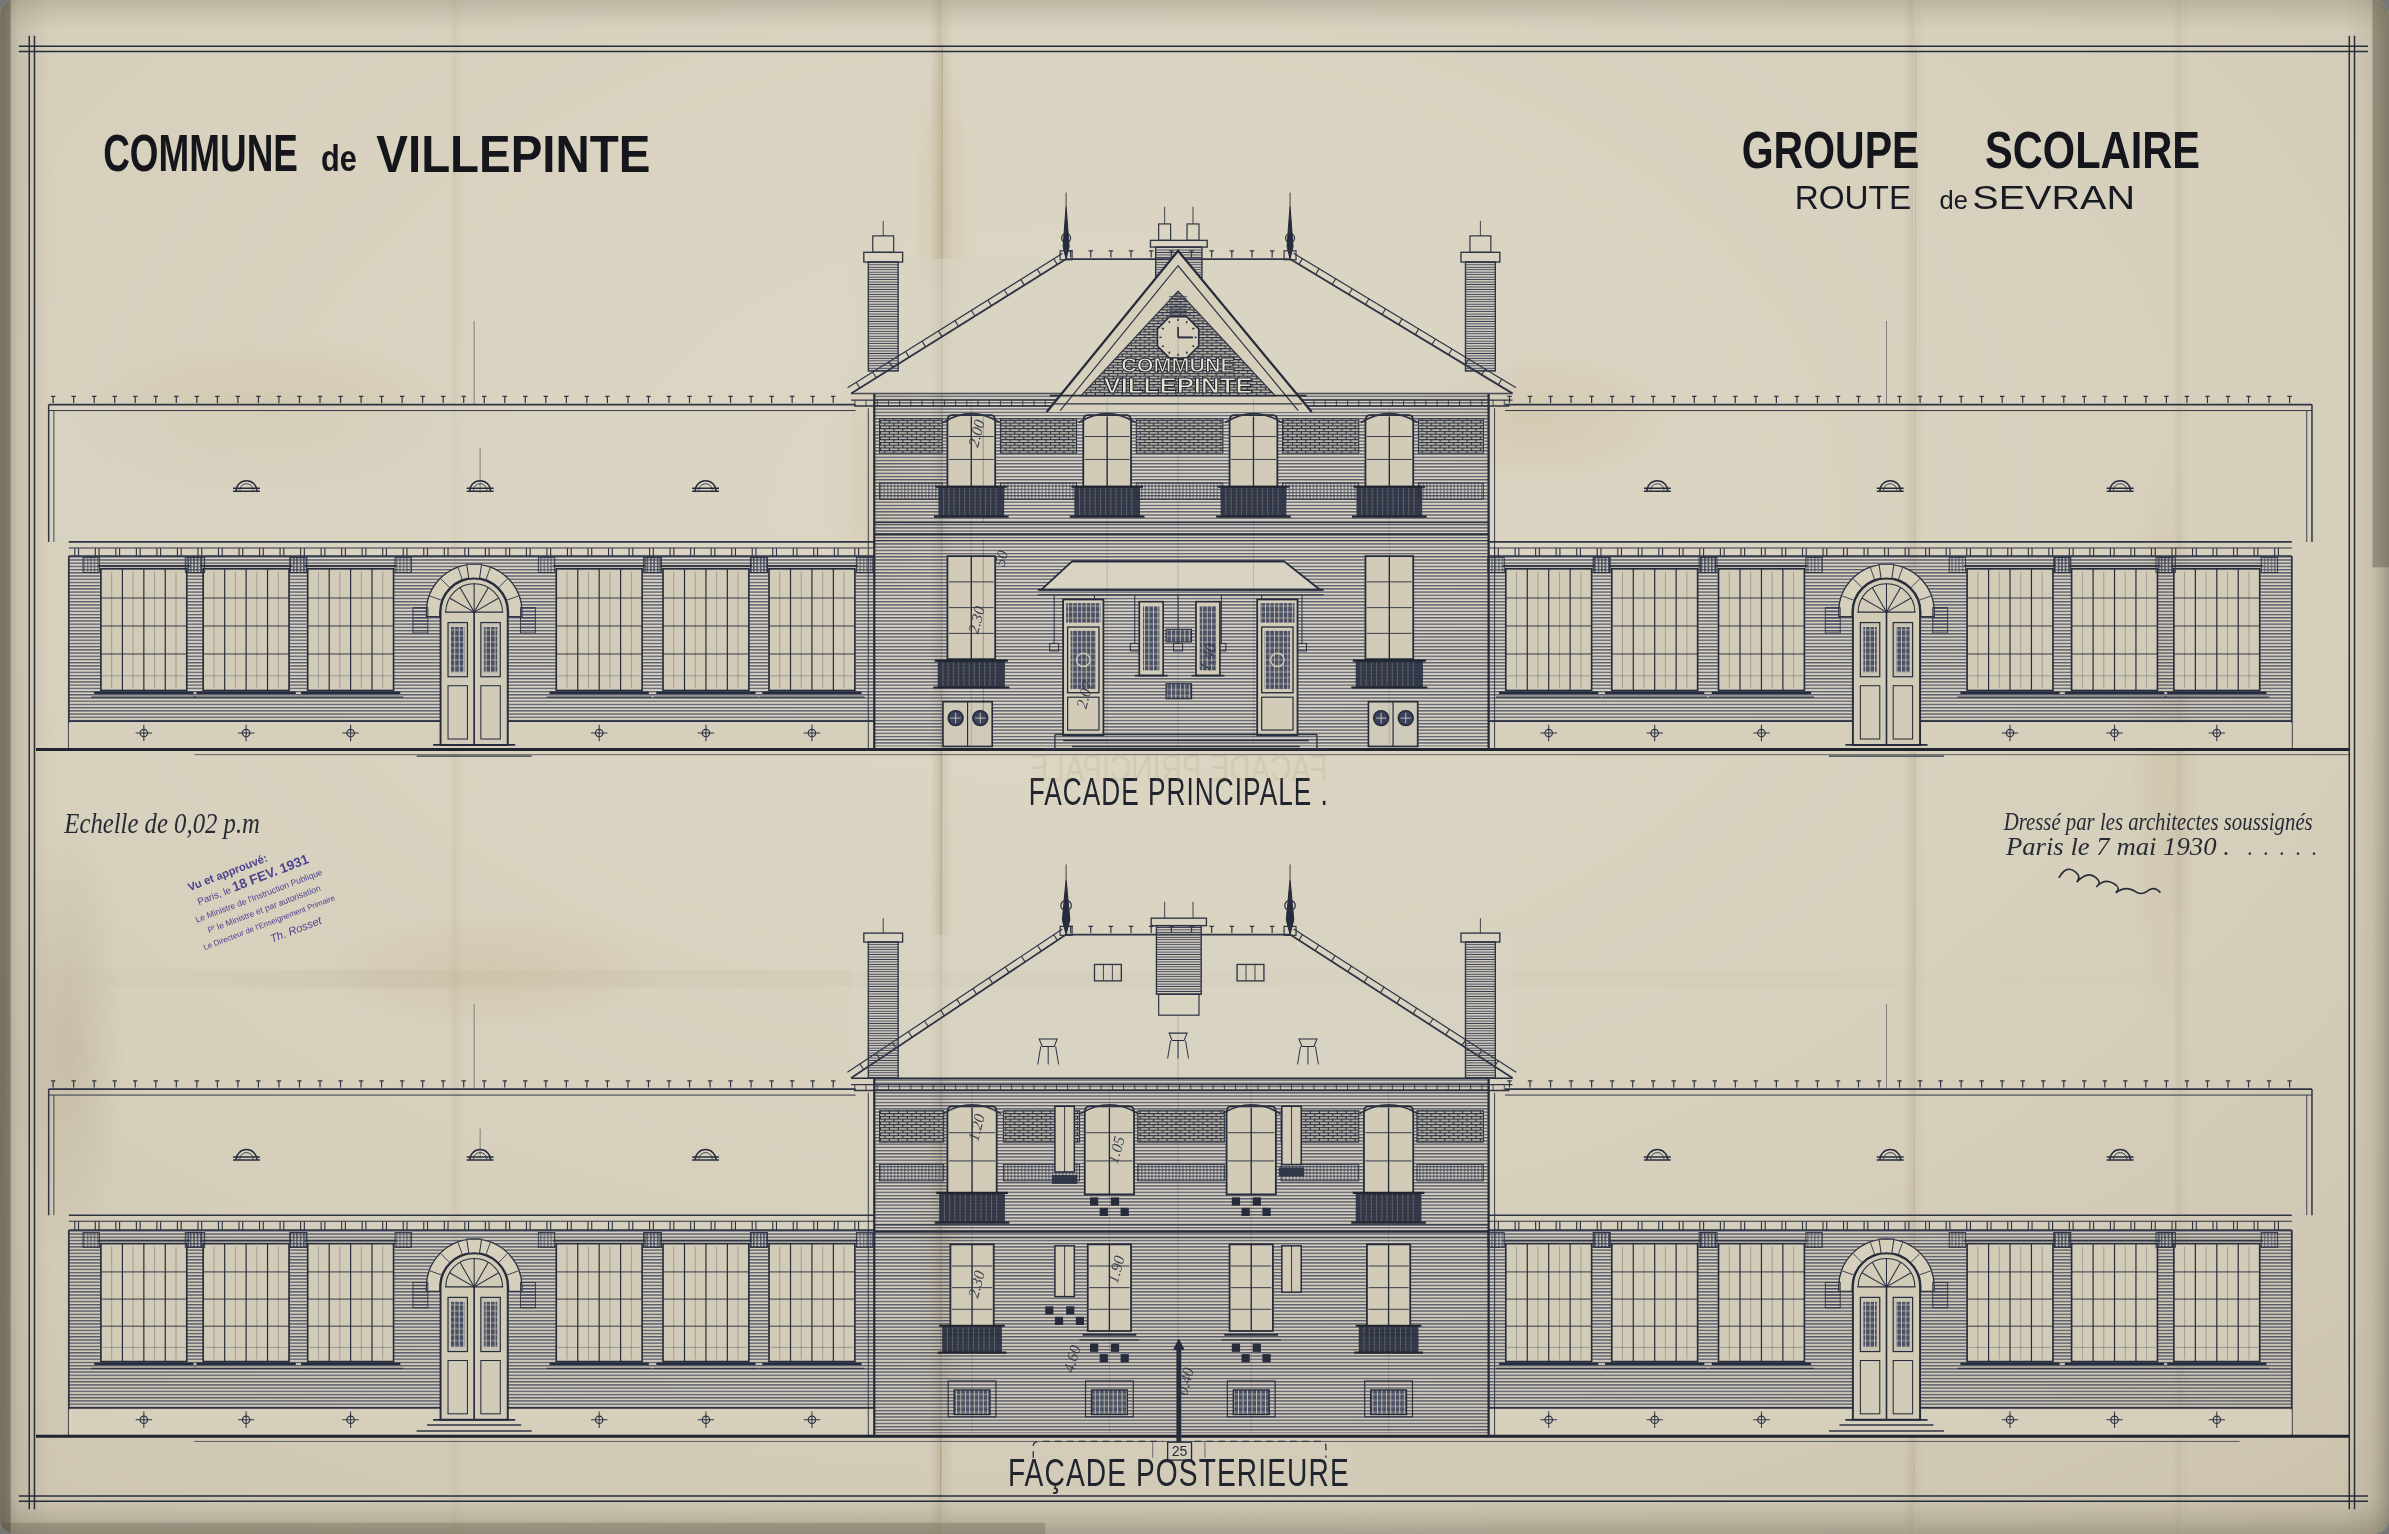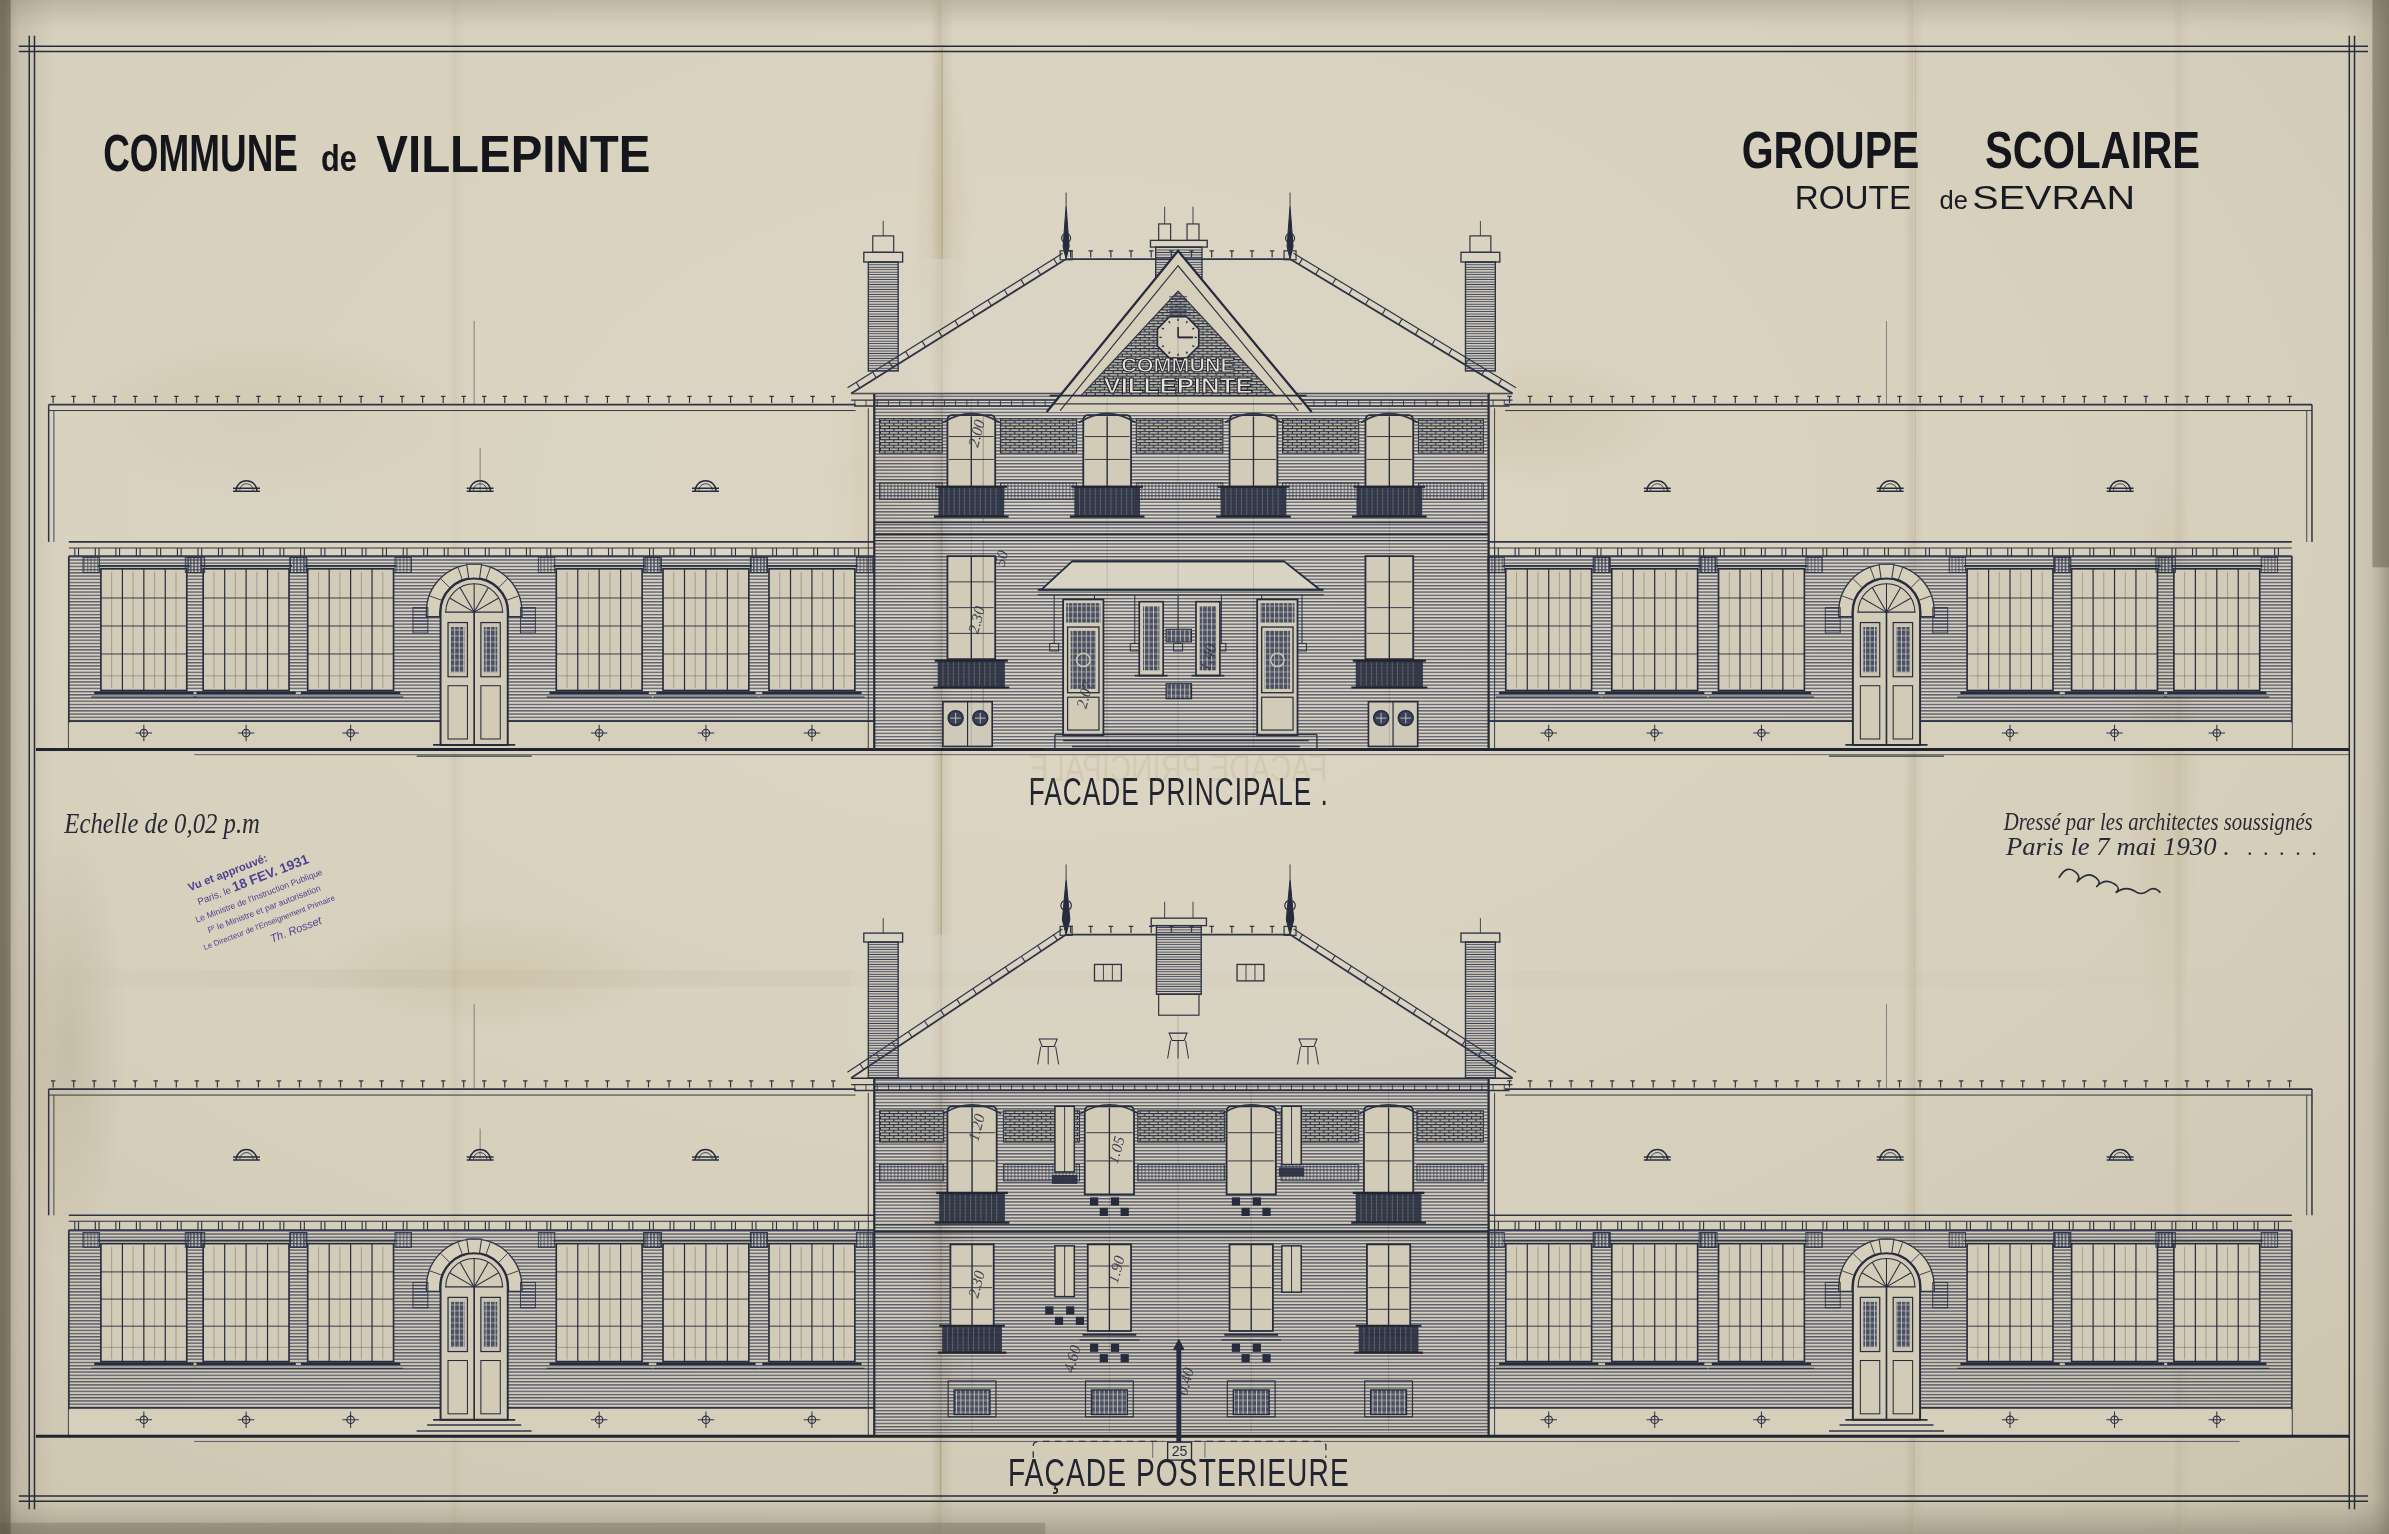--- a/index.html
+++ b/index.html
@@ -1,14 +1,14 @@
 <!DOCTYPE html>
 <html style="font-size:12px"><head><meta charset="utf-8"><style>
 html,body{margin:0;padding:0;background:#777;}
-#page{position:relative;width:2389px;height:1534px;overflow:hidden;}
+#page{position:relative;width:2389px;height:1534px;overflow:hidden;border-radius:15px;}
 </style></head><body>
 <div id="page">
 <svg width="2389" height="1534" viewBox="0 0 3200 2055">
 <defs>
 <pattern id="hh" width="4" height="4.3" patternUnits="userSpaceOnUse">
           <path d="M0 2 H4" stroke="#39405a" stroke-width="1.55" opacity="0.95"></path>
         </pattern>
 <pattern id="hhd" width="4" height="3.3" patternUnits="userSpaceOnUse">
           <path d="M0 1.6 H4" stroke="#353c52" stroke-width="1.3"></path>
         </pattern>

